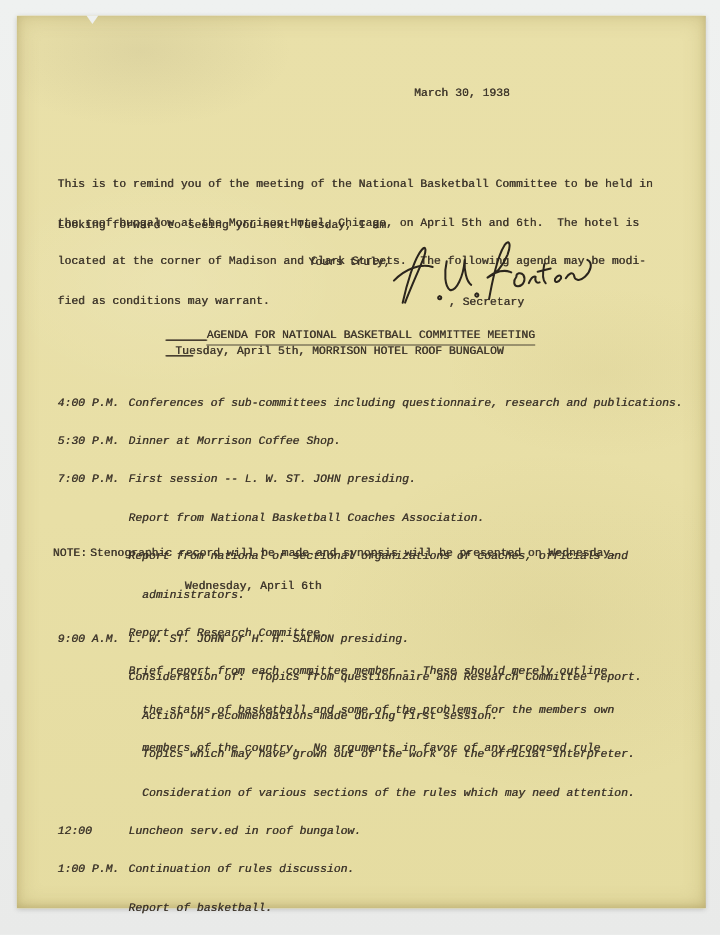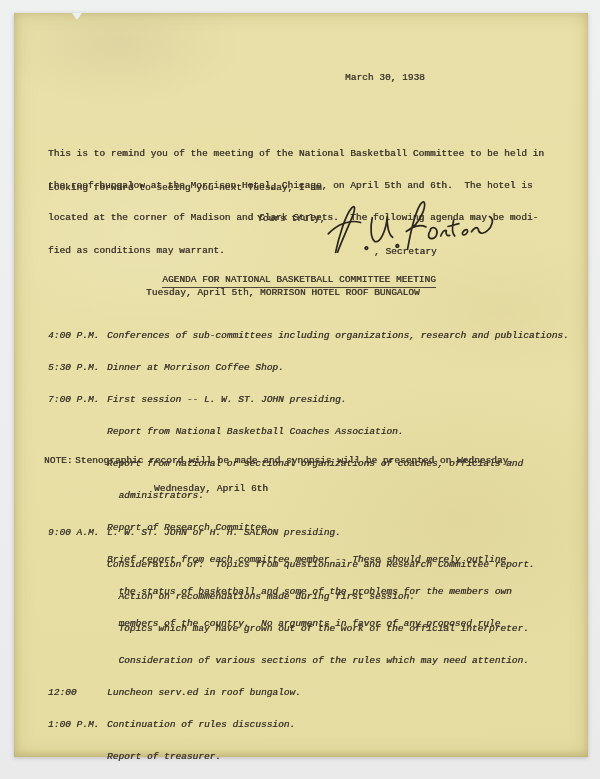--- a/index.html
+++ b/index.html
@@ -118,28 +118,28 @@
       <path d="M82 54 C86 38 92 18 98 10 C102 5 104 9 100 18 C95 28 88 34 82 36 C89 31 97 30 102 33"></path>
       <path d="M106 37 C103 40 103 45 107 45 C111 45 114 40 112 36 C110 33 106 34 106 37"></path>
       <path d="M116 43 C118 39 120 37 122 38 C121 41 122 44 125 43"></path>
       <path d="M130 28 C128 35 127 41 130 44 M124 34 L135 32"></path>
       <path d="M138 41 C141 37 144 38 143 41 C141 44 137 45 138 41"></path>
       <path d="M147 41 C150 37 153 36 154 39 C154 43 158 45 163 41 C168 37 171 30 166 27"></path>
     </svg>
 
     <div class="tw" style="left:360px; top:234px;">, Secretary</div>
 
-    <div class="tw" style="left:114px; top:251px;">
+    <div class="tw" style="left:124px; top:251px;text-decoration:underline;">
       <span class="agenda-title-text">AGENDA FOR NATIONAL BASKETBALL COMMITTEE MEETING</span>
     </div>
 
     <div class="tw" style="left:132px; top:275px;">Tuesday, April 5th, MORRISON HOTEL ROOF BUNGALOW</div>
 
     <div class="tw agenda" style="left:34px; top:296px;">
-      <div class="row"><span class="time">4:00 P.M.</span><span class="txt">Conferences of sub-committees including organizations, research and publications.</span></div>
+      <div class="row"><span class="time">4:00 P.M.</span><span class="txt">Conferences of sub-committees including questionnaire, research and publications.</span></div>
       <div class="row"><span class="time">5:30 P.M.</span><span class="txt">Dinner at Morrison Coffee Shop.</span></div>
       <div class="row"><span class="time">7:00 P.M.</span><span class="txt">First session -- L. W. ST. JOHN presiding.</span></div>
       <div class="row"><span class="time"></span><span class="txt">Report from National Basketball Coaches Association.</span></div>
       <div class="row"><span class="time"></span><span class="txt">Report from national or sectional organizations of coaches, officials and</span></div>
       <div class="row"><span class="time"></span><span class="txt">  administrators.</span></div>
       <div class="row"><span class="time"></span><span class="txt">Report of Research Committee.</span></div>
       <div class="row"><span class="time"></span><span class="txt">Brief report from each committee member -- These should merely outline</span></div>
       <div class="row"><span class="time"></span><span class="txt">  the status of basketball and some of the problems for the members own</span></div>
       <div class="row"><span class="time"></span><span class="txt">  members of the country.  No arguments in favor of any proposed rule</span></div>
     </div>
@@ -151,18 +151,18 @@
     <div class="tw" style="left:140px; top:471px;">Wednesday, April 6th</div>
 
     <div class="tw agenda" style="left:34px; top:493px;">
       <div class="row"><span class="time">9:00 A.M.</span><span class="txt">L. W. ST. JOHN or H. H. SALMON presiding.</span></div>
       <div class="row"><span class="time"></span><span class="txt">Consideration of:  Topics from questionnaire and Research Committee report.</span></div>
       <div class="row"><span class="time"></span><span class="txt">  Action on recommendations made during first session.</span></div>
       <div class="row"><span class="time"></span><span class="txt">  Topics which may have grown out of the work of the official interpreter.</span></div>
       <div class="row"><span class="time"></span><span class="txt">  Consideration of various sections of the rules which may need attention.</span></div>
       <div class="row"><span class="time">12:00</span><span class="txt">Luncheon serv.ed in roof bungalow.</span></div>
       <div class="row"><span class="time">1:00 P.M.</span><span class="txt">Continuation of rules discussion.</span></div>
-      <div class="row"><span class="time"></span><span class="txt">Report of treasurer.</span></div>
+      <div class="row"><span class="time"></span><span class="txt">Report of basketball.</span></div>
       
       
     </div>
   </div>
 </div>
 
 </body></html>

